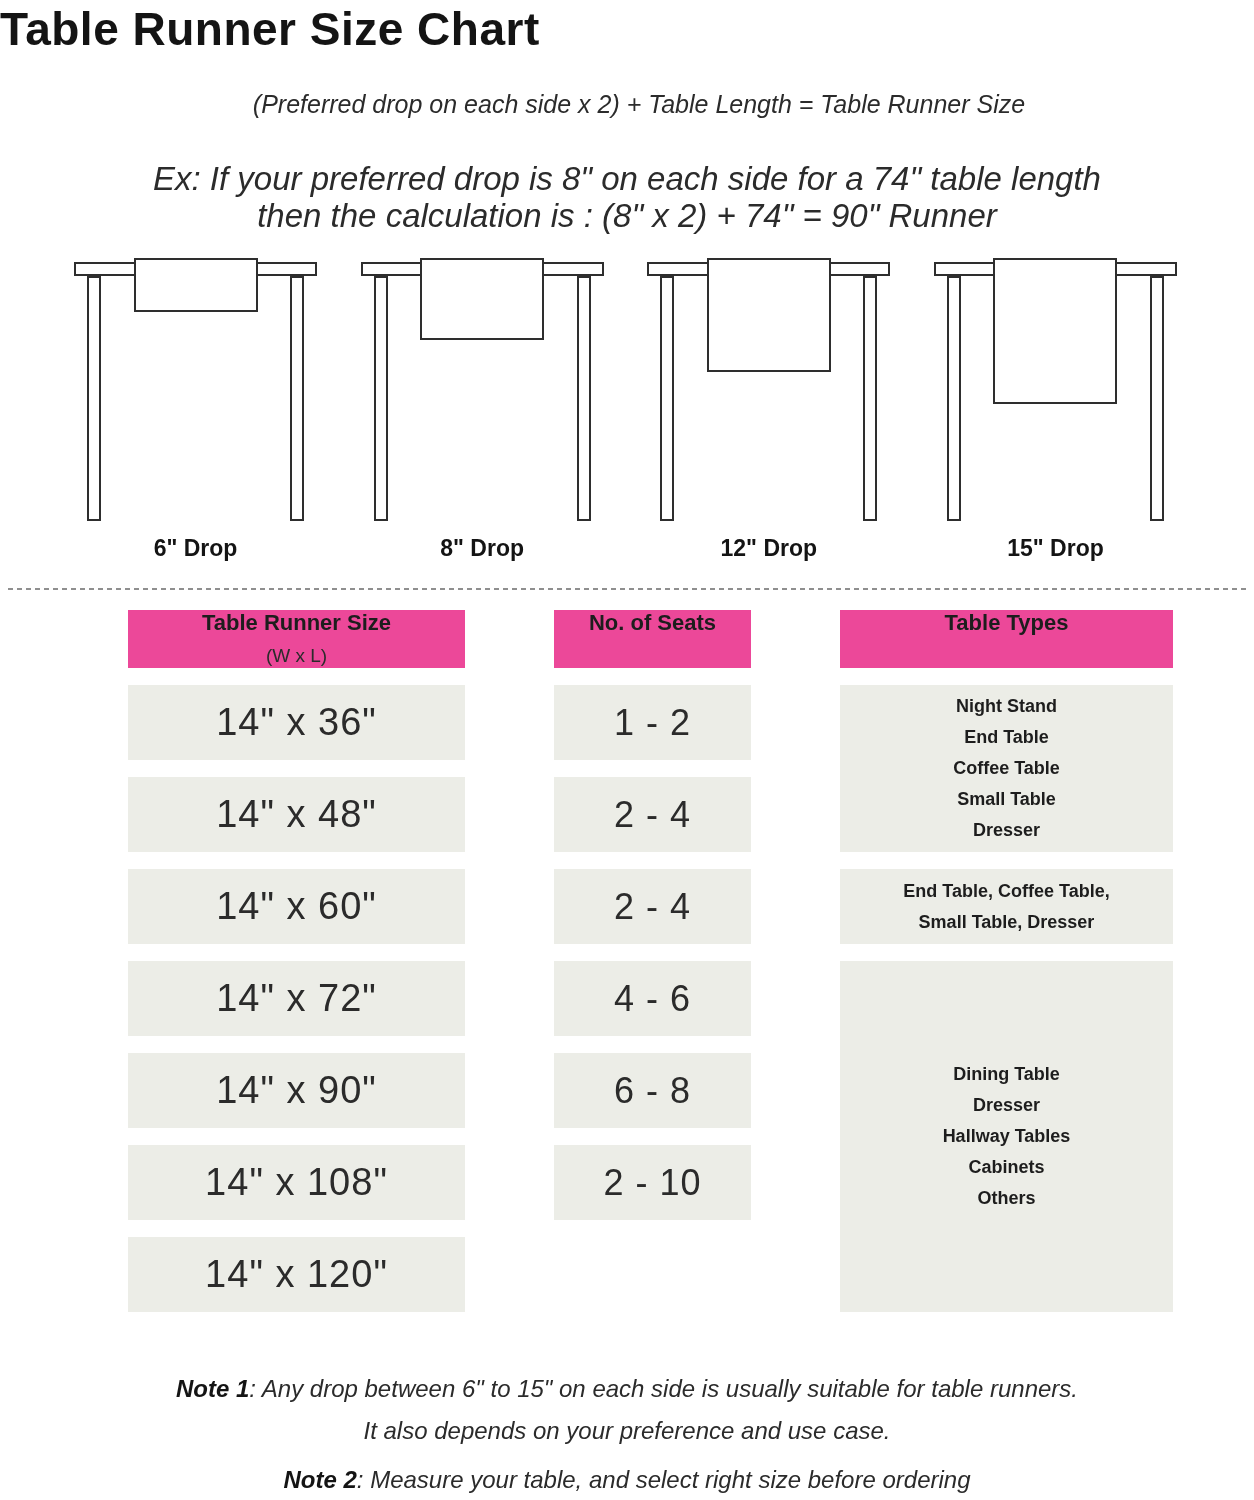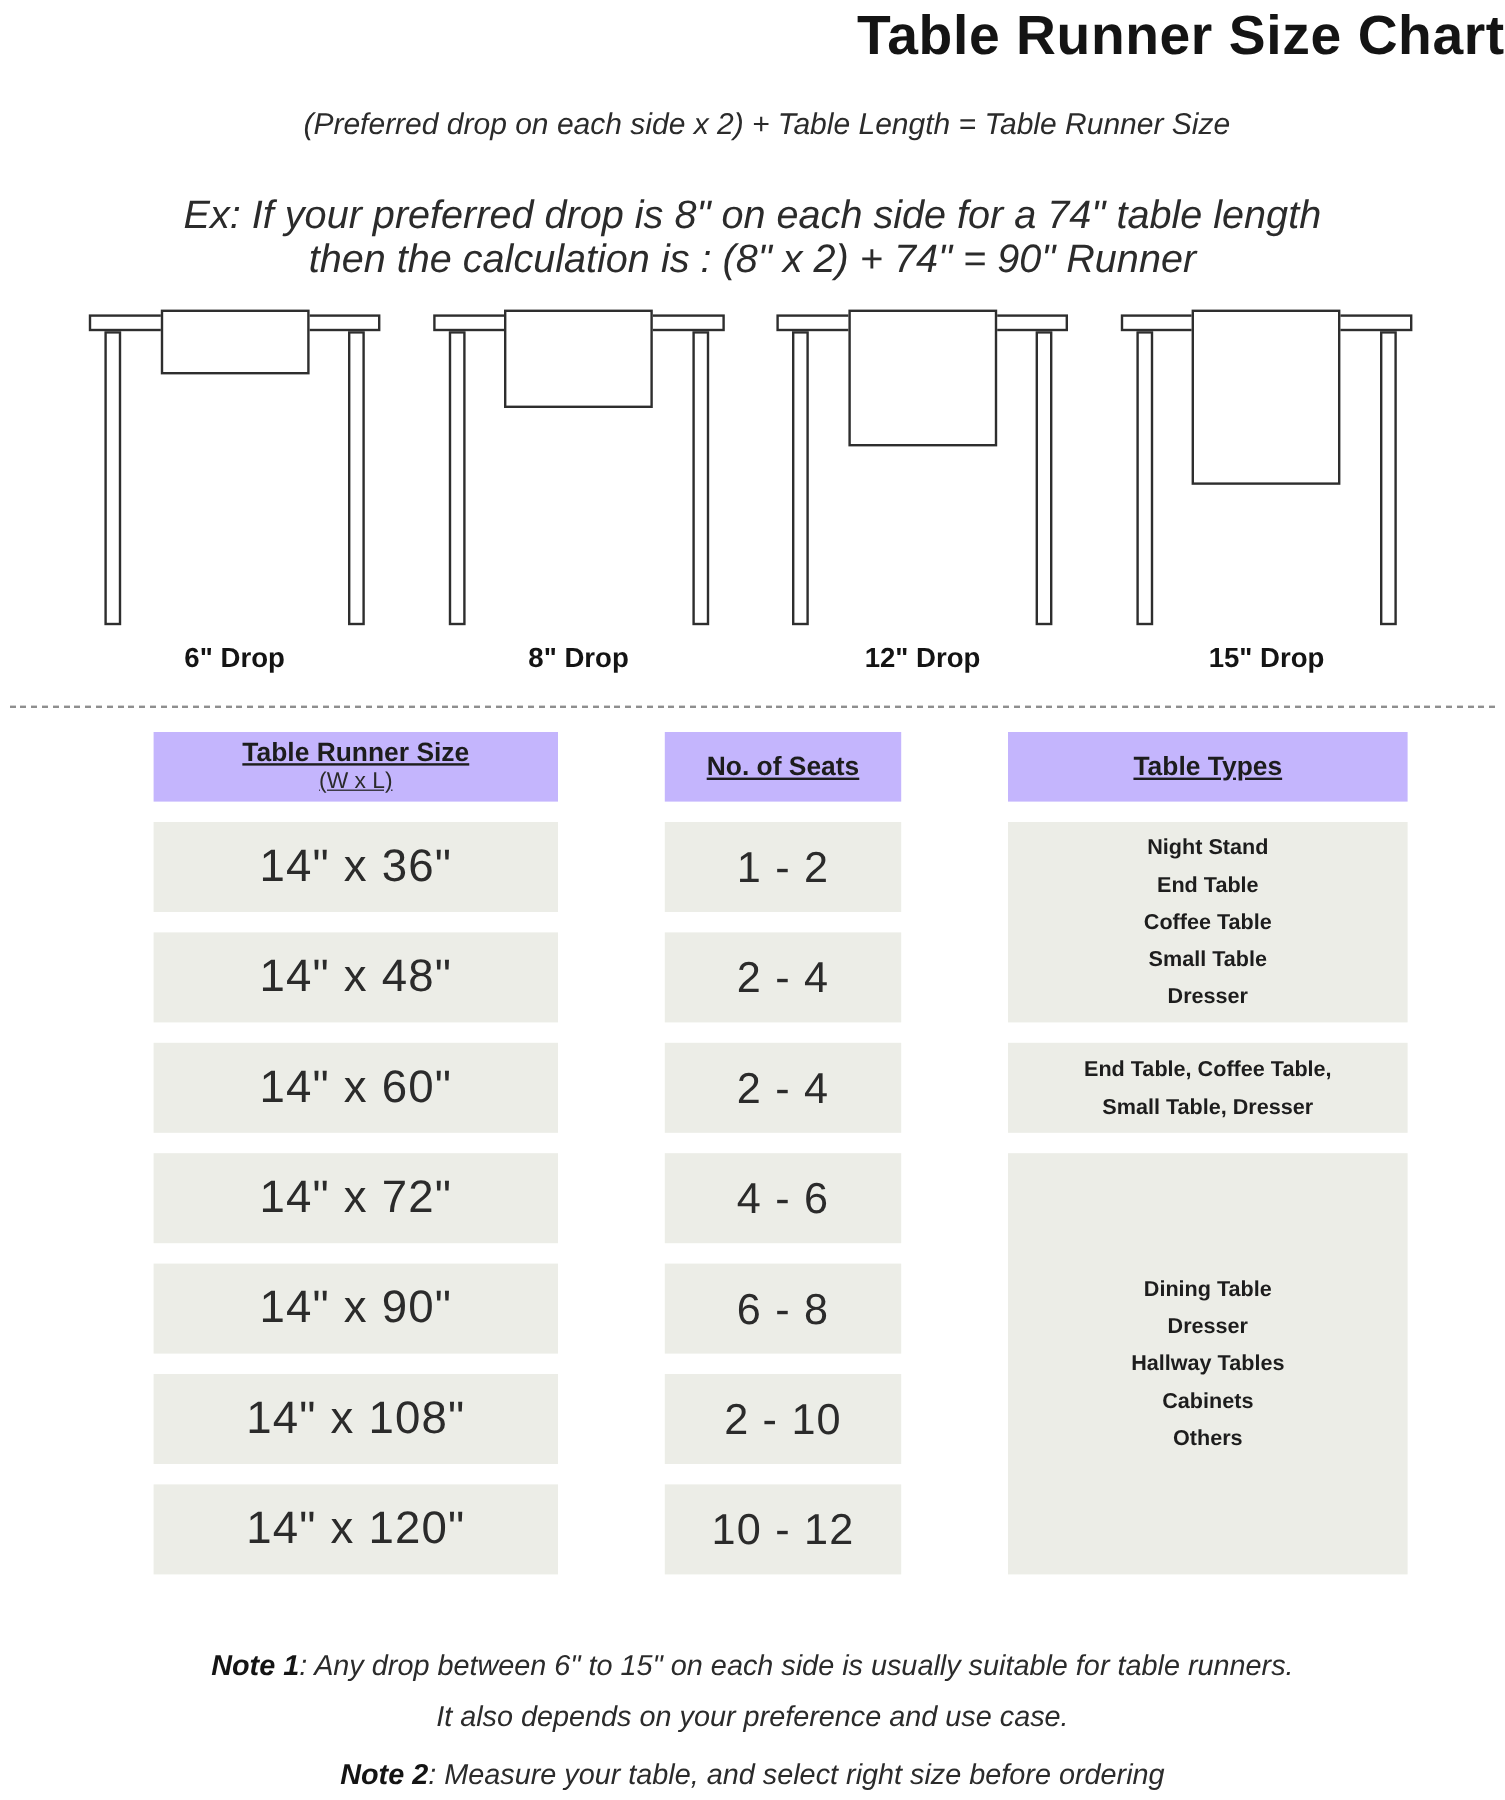--- a/index.html
+++ b/index.html
@@ -8,21 +8,21 @@
     position:relative;
     width:1254px; height:1500px;
     overflow:hidden;
     font-family:"Liberation Sans", sans-serif;
     color:#1d1d1d;
   }
 
   
   .page-title {
     position:absolute; top:2px; left:0; width:100%;
-    text-align:right;
+    text-align:left;
     font-size:46px; font-weight:800; letter-spacing:0.5px;
     color:#141414;
   }
   .formula-line {
     position:absolute; top:90px; left:0; width:100%;
     text-align:center;
     font-style:italic; font-size:25px; color:#2b2b2b;padding-left:24px;
   }
   .example-block {
     position:absolute; top:160px; left:0; width:100%;
@@ -66,24 +66,23 @@
 
   
   .chart {
     position:absolute; top:610px; left:128px;
     display:grid;
     grid-template-columns:337px 197px 333px;
     grid-template-rows:58px repeat(7, 75px);
     column-gap:89px; row-gap:17px;
   }
   .hdr {
-    background:#c4b5fd;
-    display:flex; flex-direction:column; align-items:center; justify-content:center;
+    background:#ec4899;
+    display:flex; flex-direction:column; align-items:center; justify-content:space-between;
     grid-row:1;
-    text-decoration:underline;
   }
   .hdr-title { font-size:22px; font-weight:700; color:#1d1d1d; line-height:26px; }
   .hdr-sub   { font-size:19px; font-weight:400; color:#2b2b2b; line-height:24px; }
   .c1 { grid-column:1; } .c2 { grid-column:2; } .c3 { grid-column:3; }
   .cell {
     background:#ecede7;
     display:flex; align-items:center; justify-content:center;
   }
   .size-cell { font-size:38px; font-weight:400; color:#2b2b2b; letter-spacing:1px; }
   .seat-cell { font-size:36px; font-weight:400; color:#2b2b2b; letter-spacing:1px; }
@@ -178,21 +177,20 @@
   <div class="cell size-cell c1 gr6">14" x 90"</div>
   <div class="cell size-cell c1 gr7">14" x 108"</div>
   <div class="cell size-cell c1 gr8">14" x 120"</div>
 
   <div class="cell seat-cell c2 gr2">1 - 2</div>
   <div class="cell seat-cell c2 gr3">2 - 4</div>
   <div class="cell seat-cell c2 gr4">2 - 4</div>
   <div class="cell seat-cell c2 gr5">4 - 6</div>
   <div class="cell seat-cell c2 gr6">6 - 8</div>
   <div class="cell seat-cell c2 gr7">2 - 10</div>
-  <div class="cell seat-cell c2 gr8">10 - 12</div>
 
   <div class="cell types-cell c3 gr2s2">
     <div>Night Stand</div>
     <div>End Table</div>
     <div>Coffee Table</div>
     <div>Small Table</div>
     <div>Dresser</div>
   </div>
   <div class="cell types-cell c3 gr4">
     <div>End Table, Coffee Table,</div>

